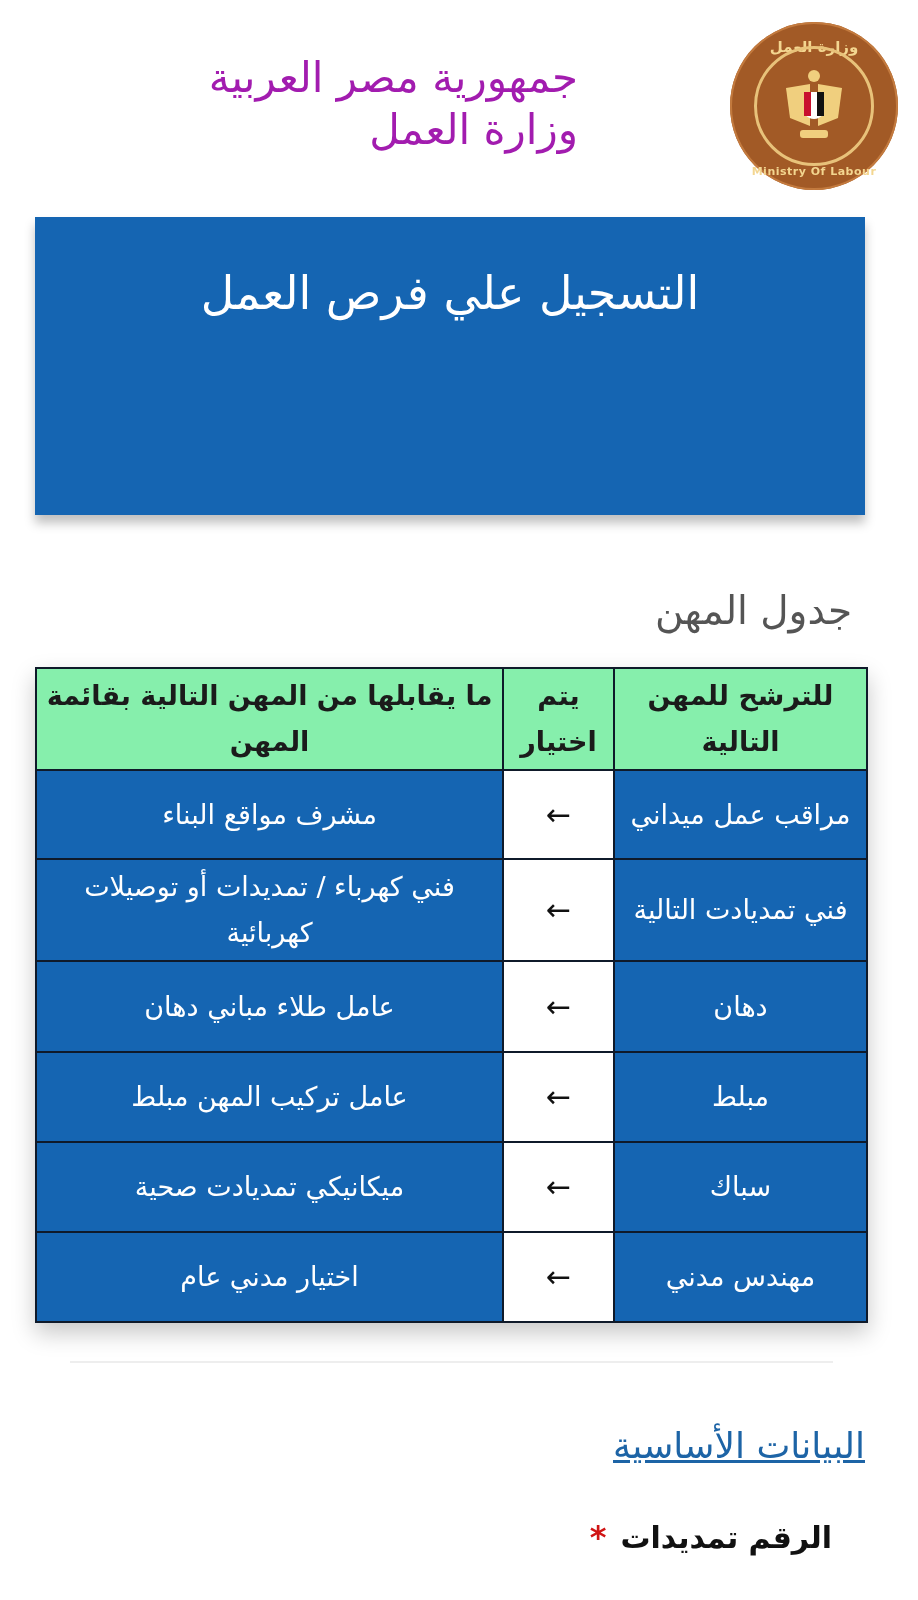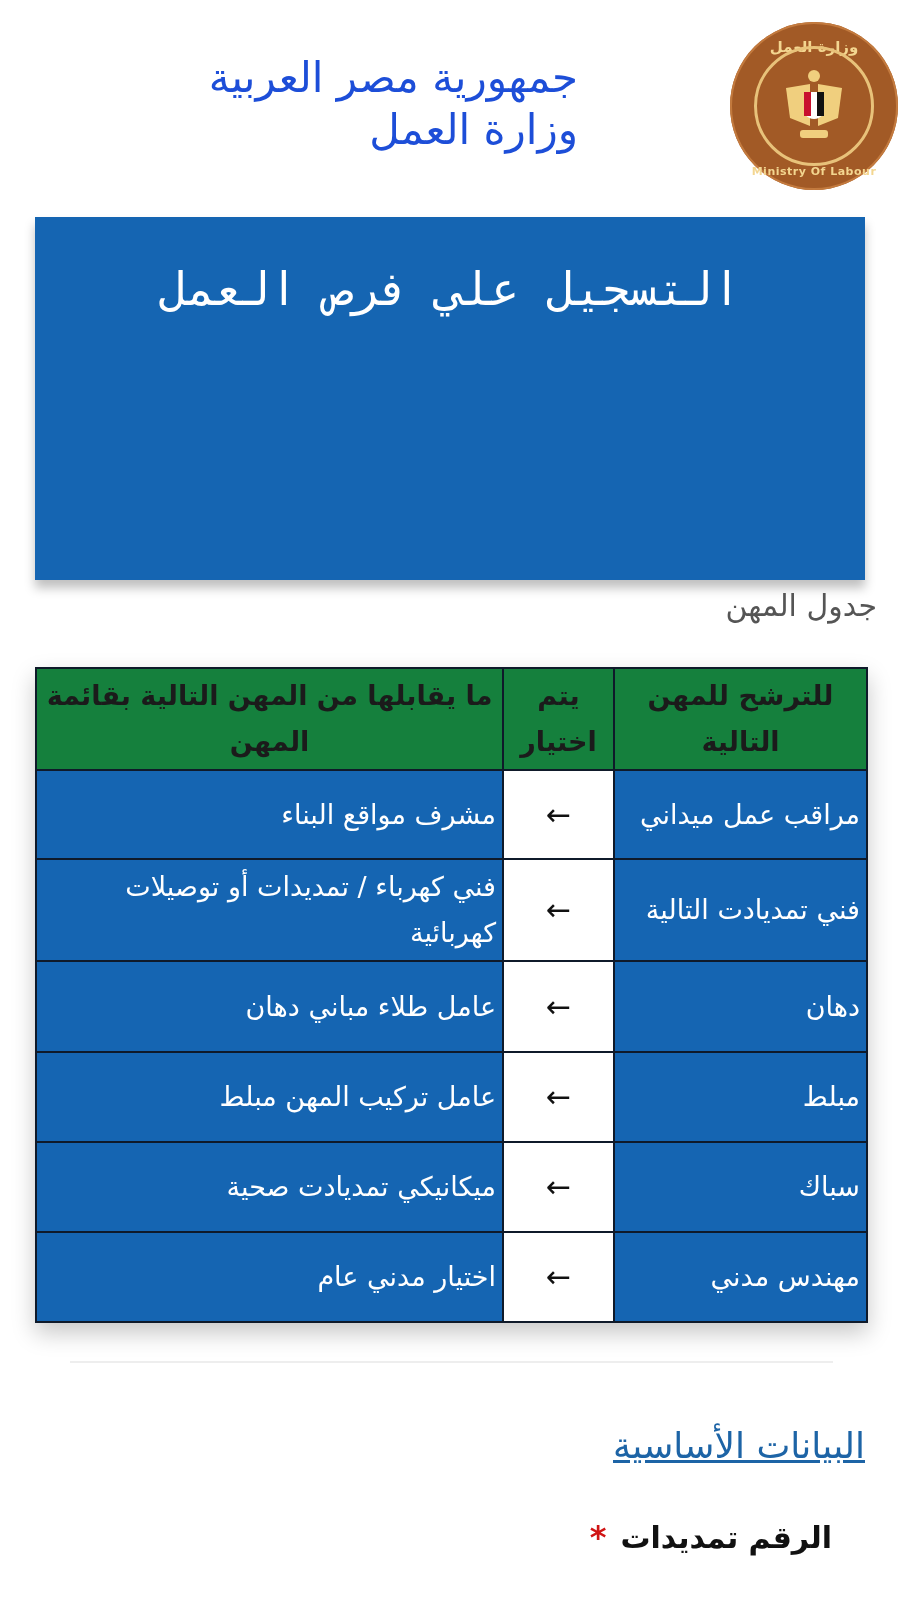--- a/index.html
+++ b/index.html
@@ -62,77 +62,75 @@
       font-size: 11px;
       font-weight: bold;
       direction: ltr;
       letter-spacing: 0.5px;
     }
     .gov-title {
       position: absolute;
       right: 268px;
       top: 52px;
       text-align: right;
-      color: #1d4ed8;
+      color: #a21caf;
       font-size: 42px;
       line-height: 52px;
     }
     .banner {
       position: absolute;
       left: 35px;
       top: 217px;
       width: 830px;
-      height: 363px;
+      height: 298px;
       background: #1565b2;
       box-shadow: 0 8px 10px rgba(0,0,0,0.25);
-      font-family: Liberation Mono, monospace;
     }
     .banner-text {
       position: absolute;
       top: 36px;
       left: 0; right: 0;
       text-align: center;
       color: #ffffff;
       font-size: 46px;
       line-height: 80px;
     }
     .section-title {
       position: absolute;
-      right: 41px;
+      right: 66px;
       top: 588px;
       color: #555555;
-      font-size: 30px;
+      font-size: 39px;
     }
     .jobs-table {
       position: absolute;
       left: 35px;
       top: 667px;
       width: 831px;
       border-collapse: collapse;
       box-shadow: 0 10px 22px rgba(0,0,0,0.22);
       table-layout: fixed;
     }
     .jobs-table th, .jobs-table td {
       border: 2px solid #0f1a2a;
       text-align: center;
       vertical-align: middle;
       padding: 4px 6px;
       font-size: 27px;
       line-height: 46px;
     }
     .jobs-table th {
-      background: #15803d;
+      background: #86efac;
       color: #1b1b1b;
       font-weight: bold;
       height: 88px;
     }
     .jobs-table td.blue {
       background: #1565b2;
       color: #ffffff;
-      text-align: right;
     }
     .jobs-table td.arrow {
       background: #ffffff;
       color: #111111;
       font-size: 30px;
     }
     .col-from { width: 253px; }
     .col-arrow { width: 111px; }
     .col-to { width: 467px; }
     .divider {

